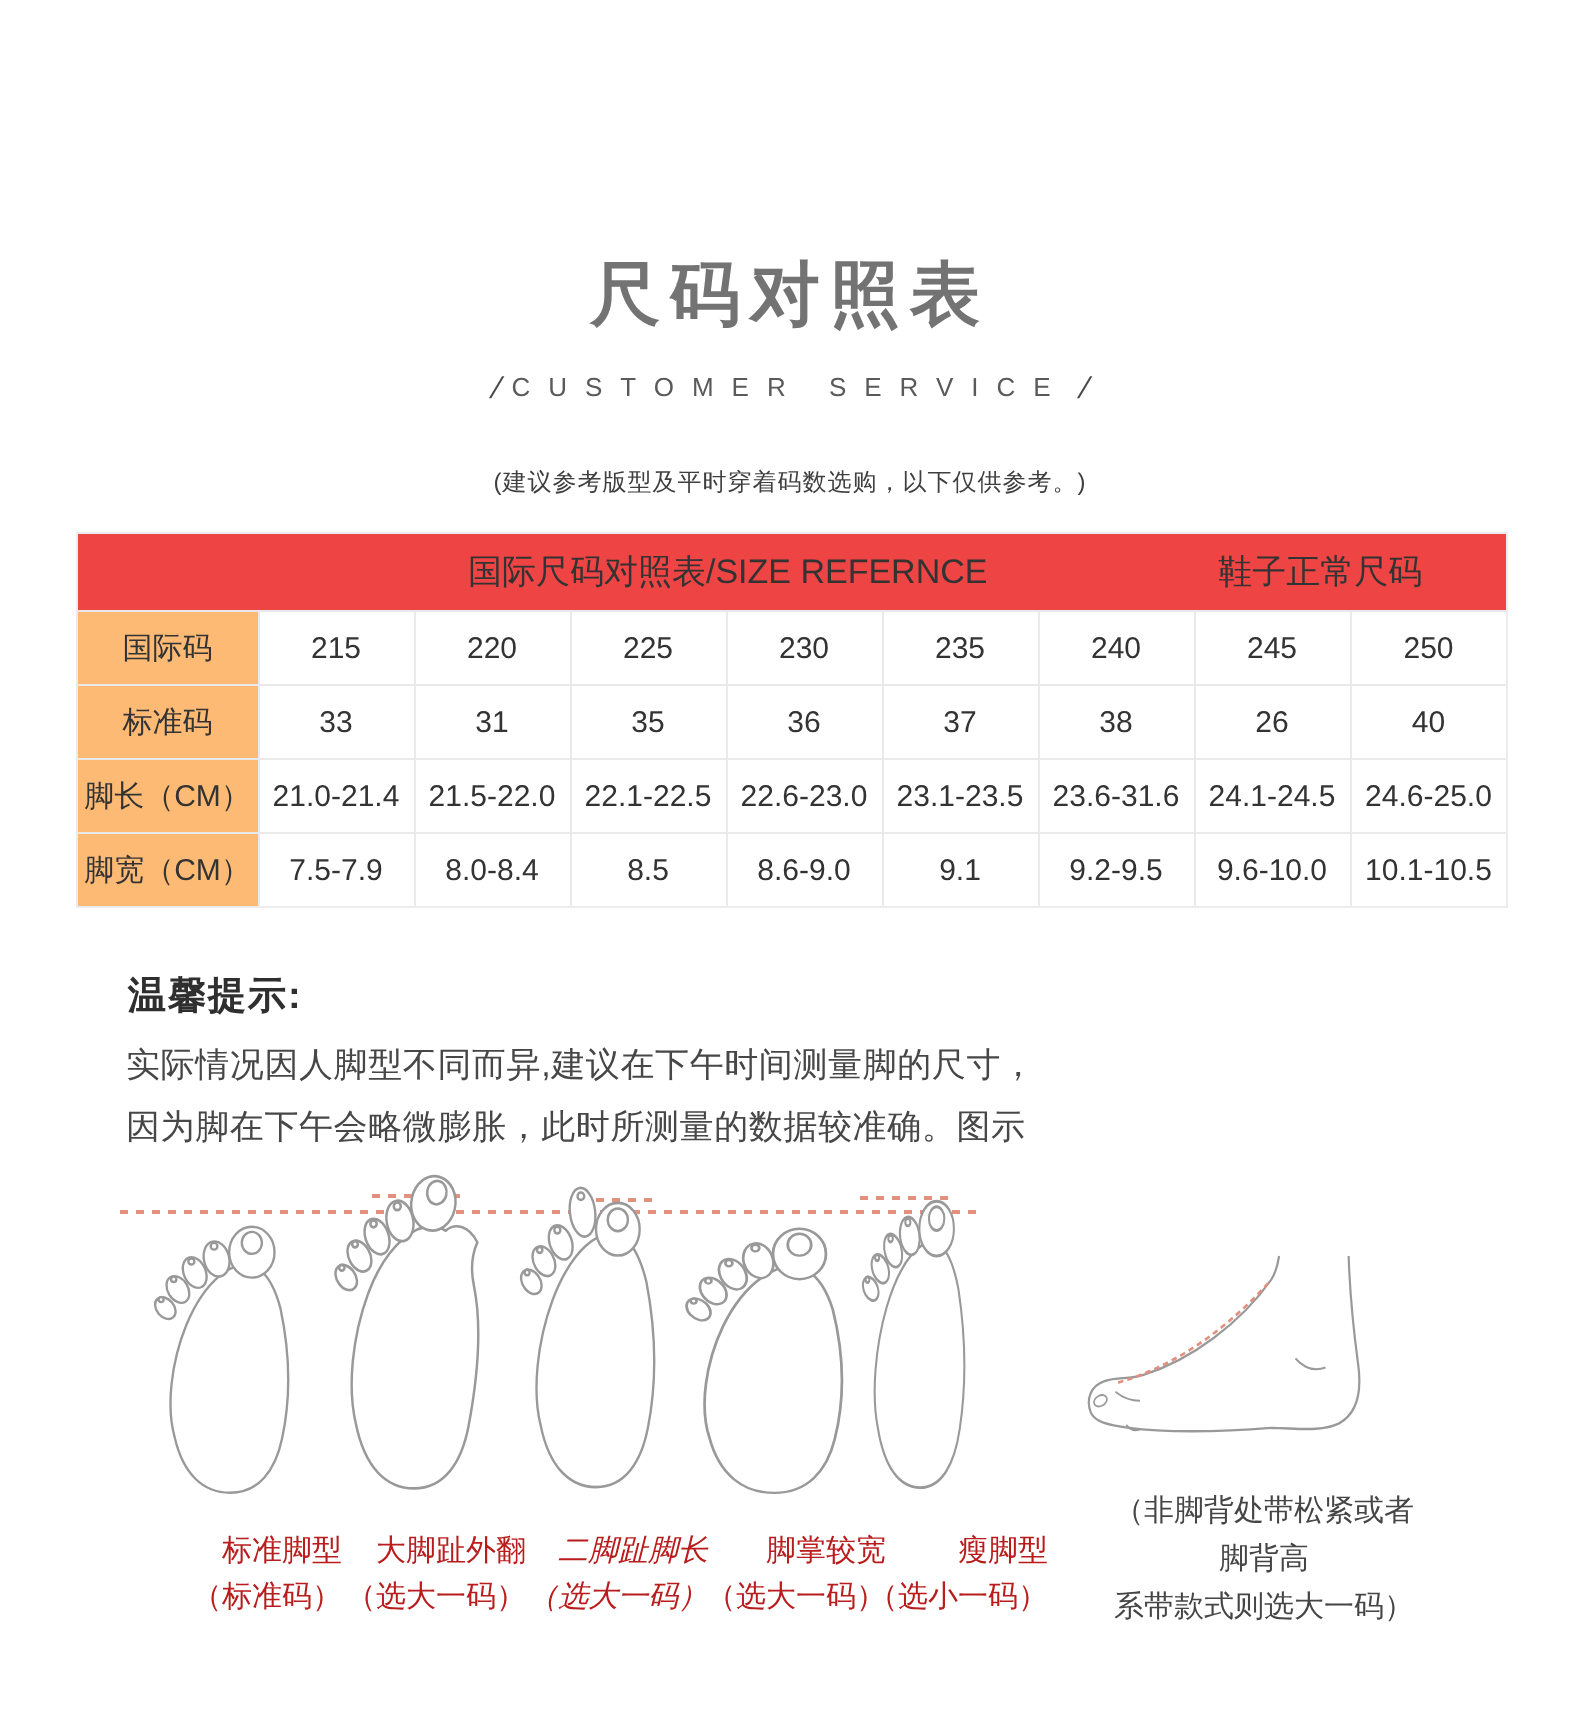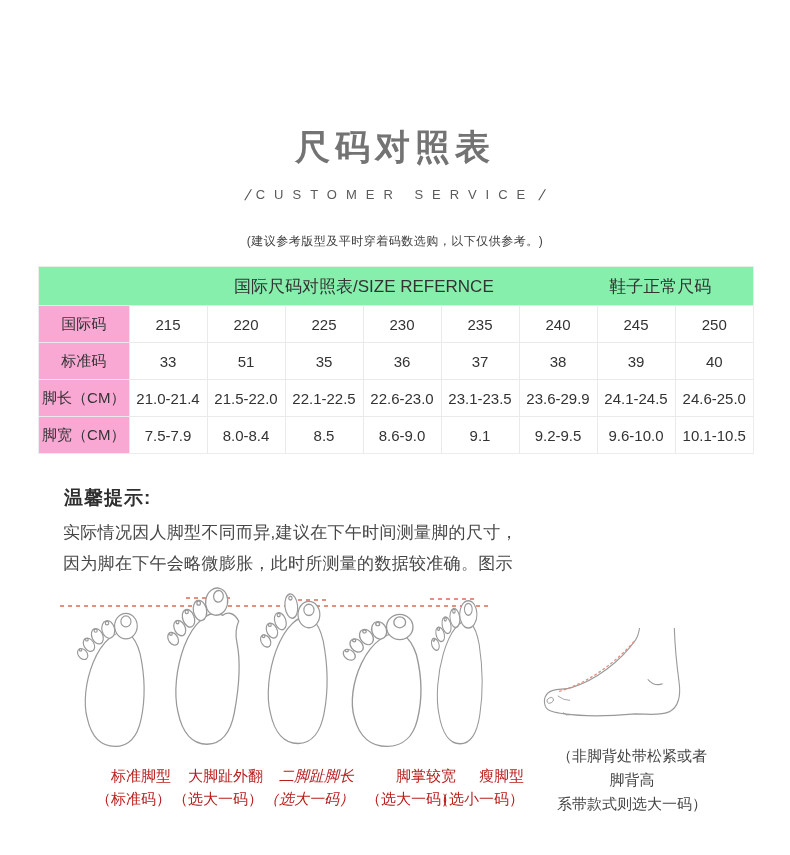--- a/index.html
+++ b/index.html
@@ -13,32 +13,32 @@
     font-size:13px; color:#5a5a5a; }
   .subtitle-row .slash { display:inline-block; transform:skewX(-18deg); font-size:15px;
     color:#4a4a4a; margin:0 6px; vertical-align:-1px; }
   .subtitle-row .subtitle-text { letter-spacing:9px; }
   .purchase-note { position:absolute; top:233px; left:0; width:790px; text-align:center;
     font-size:12px; color:#3f3f3f; letter-spacing:0.5px; }
 
   
   .size-table-wrap { position:absolute; top:266px; left:38px; width:716px;
     border:1px solid #ececec; box-sizing:border-box; }
-  .table-header { position:relative; height:38px; background:#86efac;
+  .table-header { position:relative; height:38px; background:#ef4444;
     border-bottom:1px solid #e9e9e9; font-size:17px; color:#333; }
   .table-header .hdr-left { position:absolute; left:45.5%; top:50%;
     transform:translate(-50%,-50%); white-space:nowrap; }
   .table-header .hdr-right { position:absolute; left:87%; top:50%;
     transform:translate(-50%,-50%); white-space:nowrap; }
   table.size-grid { border-collapse:collapse; table-layout:fixed; width:714px; }
   table.size-grid col.lbl { width:90px; }
   table.size-grid col.val { width:78px; }
   table.size-grid th, table.size-grid td { height:36px; padding:0; text-align:center;
     font-weight:400; font-size:15px; color:#333; border:1px solid #eaeaea; }
-  table.size-grid th { background:#f9a8d4; }
+  table.size-grid th { background:#fdba74; }
   table.size-grid tr:first-child th, table.size-grid tr:first-child td { border-top:none; }
   table.size-grid th:first-child, table.size-grid td:first-child { border-left:none; }
   table.size-grid td:last-child { border-right:none; }
   table.size-grid tr:last-child th, table.size-grid tr:last-child td { border-bottom:none; }
 
   
   .tips-heading { position:absolute; top:485px; left:64px; font-size:19px;
     font-weight:700; color:#2f2f2f; letter-spacing:1px; }
   .tips-line1 { position:absolute; top:521px; left:63px; font-size:17px; color:#474747; letter-spacing:0.3px; }
   .tips-line2 { position:absolute; top:552px; left:63px; font-size:17px; color:#474747; letter-spacing:0.3px; }
@@ -55,21 +55,21 @@
   #foot-2 { left:163px; top:588px; }
   #foot-3 { left:256px; top:592px; }
   #foot-4 { left:338px; top:611px; }
   #foot-5 { left:428px; top:597px; }
   #foot-side { left:540px; top:628px; }
   .foot-caption { position:absolute; top:764px; width:112px; text-align:right;
     font-size:15px; line-height:23px; color:#b91c1c; }
   #cap-1 { left:59px; }
   #cap-2 { left:151px; }
   #cap-3 { left:242px;font-style:italic; }
-  #cap-4 { left:344px; }
+  #cap-4 { left:331px; }
   #cap-5 { left:412px; }
   .instep-caption { position:absolute; top:744px; left:542px; width:180px;
     text-align:center; font-size:15px; line-height:24px; color:#454545; }
 </style>
 </head>
 <body>
 
 <div class="canvas">
 
   <div class="page-title">尺码对照表</div>
@@ -103,36 +103,36 @@
         <td>225</td>
         <td>230</td>
         <td>235</td>
         <td>240</td>
         <td>245</td>
         <td>250</td>
       </tr>
       <tr>
         <th>标准码</th>
         <td>33</td>
-        <td>51</td>
+        <td>31</td>
         <td>35</td>
         <td>36</td>
         <td>37</td>
         <td>38</td>
-        <td>39</td>
+        <td>26</td>
         <td>40</td>
       </tr>
       <tr>
         <th>脚长（CM）</th>
         <td>21.0-21.4</td>
         <td>21.5-22.0</td>
         <td>22.1-22.5</td>
         <td>22.6-23.0</td>
         <td>23.1-23.5</td>
-        <td>23.6-29.9</td>
+        <td>23.6-31.6</td>
         <td>24.1-24.5</td>
         <td>24.6-25.0</td>
       </tr>
       <tr>
         <th>脚宽（CM）</th>
         <td>7.5-7.9</td>
         <td>8.0-8.4</td>
         <td>8.5</td>
         <td>8.6-9.0</td>
         <td>9.1</td>

